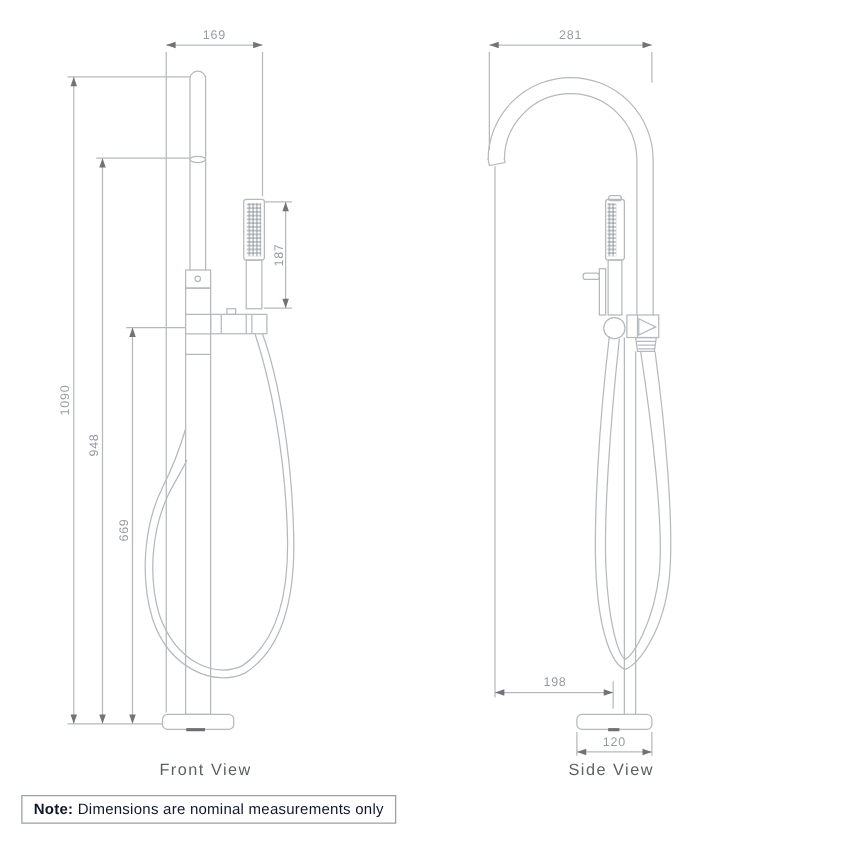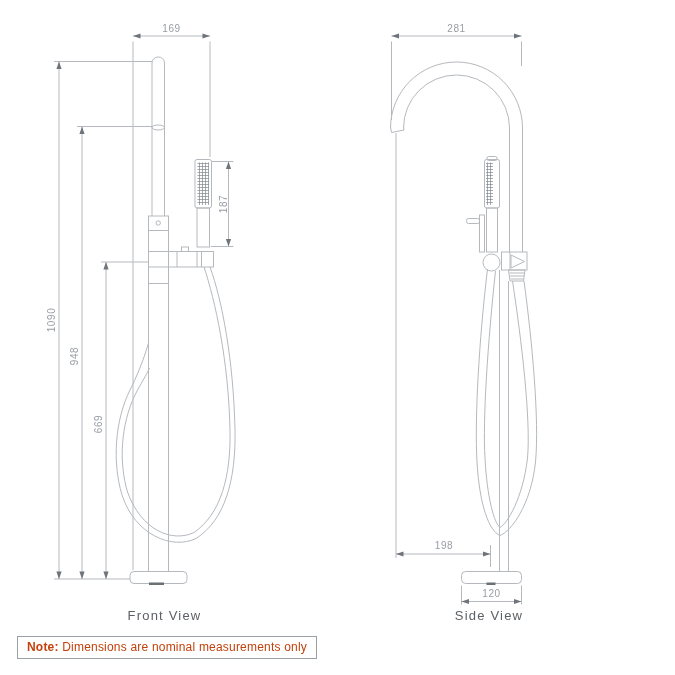--- a/index.html
+++ b/index.html
@@ -17,21 +17,21 @@
   svg text.caption{
     font-size:13px;
     letter-spacing:1.2px;
     fill:#5c6065;
     font-weight:400;
   }
   .note-box{
     position:absolute;left:17px;top:636px;
     border:1px solid #9aa0a6;
     padding:3px 9px 4px 9px;
-    font-size:12px;letter-spacing:0.2px;color:#c2410c;
+    font-size:12px;letter-spacing:0.2px;color:#0f172a;
     background:#ffffff;white-space:nowrap;
   }
   .note-box b{font-weight:700;}
 </style>
 </head>
 <body>
 
 <div class="stage">
 
 <svg width="675" height="675" viewBox="0 0 675 675" xmlns="http://www.w3.org/2000/svg">

